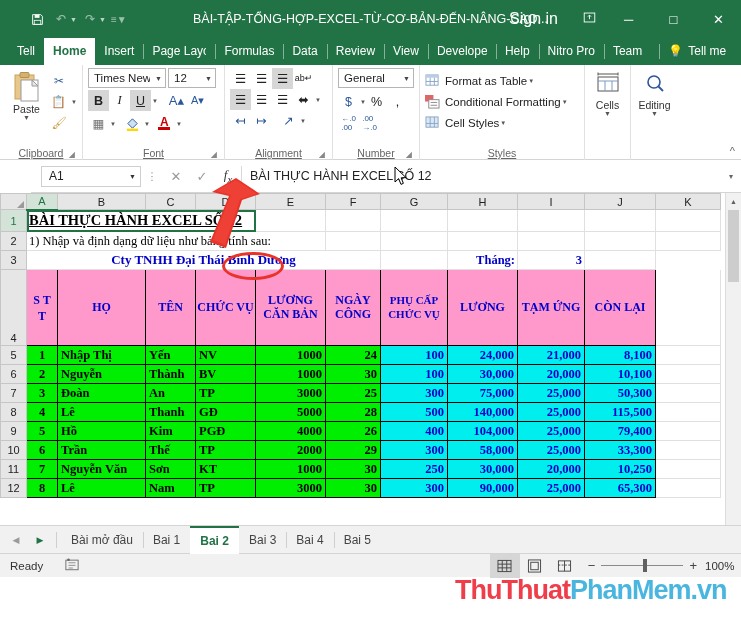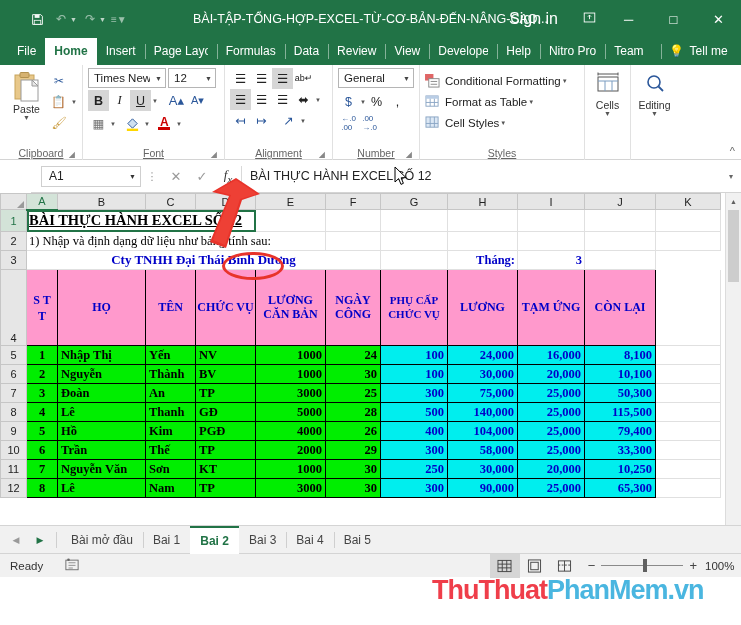--- a/index.html
+++ b/index.html
@@ -181,21 +181,21 @@
   .thumb{ position:absolute; left:42px; top:-6px; width:4px; height:13px; background:#606060;
           cursor:pointer;}
   .zmtxt{ width:36px; text-align:right; padding-right:8px; cursor:pointer;}
 
   
   .annot{ position:absolute; pointer-events:none; }
   .arrow{ left:196px; top:178px; width:66px; height:72px; }
   .ellipse{ left:222px; top:252px; width:62px; height:28px;
             border:3px solid #e8332a; border-radius:50%; }
   .wmark{
-    position:absolute; left:432px; top:575px; font-size:27px; font-weight:bold;
+    position:absolute; left:455px; top:575px; font-size:27px; font-weight:bold;
     font-family:"Liberation Sans",sans-serif; letter-spacing:-1px;
     pointer-events:none; white-space:nowrap;
   }
   .wm-r{ color:#ef3e4a; } .wm-b{ color:#4ab6e0; }
   .cursor{ position:absolute; left:394px; top:166px; pointer-events:none; }
 </style>
 </head>
 <body>
 
 <div class="titlebar">
@@ -222,21 +222,21 @@
           <path d="M8 10V5M6 7l2-2 2 2" stroke="#fff" stroke-width="1.1" fill="none"></path>
         </svg>
     </div>
     <div class="wbtn">─</div>
     <div class="wbtn">□</div>
     <div class="wbtn close">✕</div>
   </div>
 </div>
 
 <div class="tabbar">
-  <div class="tab">File</div>
+  <div class="tab">Tell</div>
   <div class="tab active">Home</div>
   <div class="tab">Insert</div>
   <div class="tab"><span class="tab-trunc">Page Layout</span></div>
   <div class="tab">Formulas</div>
   <div class="tab">Data</div>
   <div class="tab">Review</div>
   <div class="tab">View</div>
   <div class="tab"><span class="tab-trunc" style="max-width:50px">Developer</span></div>
   <div class="tab">Help</div>
   <div class="tab">Nitro Pro</div>
@@ -389,37 +389,37 @@
       <span>Number</span>
       <span class="dialog-launcher">◢</span>
     </div>
   </div>
 
   <div class="group" style="width:165px;">
     <div class="group-body" style="flex-direction:column;padding-top:2px;">
       <div class="styleitem">
         <span class="sq">
           <svg width="15" height="14" viewBox="0 0 16 15">
+              <rect x="1" y="1" width="13" height="11" fill="#fff" stroke="#8aa5c4"></rect>
+              <rect x="1" y="1" width="13" height="3" fill="#b9cde5"></rect>
+              <path d="M5.5 4v8M10 4v8M1 8h13" stroke="#8aa5c4"></path>
+            </svg>
+        </span>
+        <span>Format as Table</span>
+        <span class="caret">▼</span>
+      </div>
+      <div class="styleitem">
+        <span class="sq">
+          <svg width="15" height="14" viewBox="0 0 16 15">
               <rect x="0" y="0" width="9" height="7" fill="#e06666"></rect>
               <rect x="4" y="5" width="11" height="9" fill="#fff" stroke="#888"></rect>
               <path d="M6 8h7M6 11h7" stroke="#888"></path>
             </svg>
         </span>
         <span>Conditional Formatting</span>
-        <span class="caret">▼</span>
-      </div>
-      <div class="styleitem">
-        <span class="sq">
-          <svg width="15" height="14" viewBox="0 0 16 15">
-              <rect x="1" y="1" width="13" height="11" fill="#fff" stroke="#8aa5c4"></rect>
-              <rect x="1" y="1" width="13" height="3" fill="#b9cde5"></rect>
-              <path d="M5.5 4v8M10 4v8M1 8h13" stroke="#8aa5c4"></path>
-            </svg>
-        </span>
-        <span>Format as Table</span>
         <span class="caret">▼</span>
       </div>
       <div class="styleitem">
         <span class="sq">
           <svg width="15" height="14" viewBox="0 0 16 15">
               <rect x="1" y="1" width="13" height="11" fill="#dce8f5" stroke="#8aa5c4"></rect>
               <path d="M5.5 1v11M10 1v11M1 8h13" stroke="#8aa5c4"></path>
             </svg>
         </span>
         <span>Cell Styles</span>
@@ -570,21 +570,21 @@
     <tr style="height:19px;">
       <td class="rowhdr">5</td>
       <td class="greencell" style="text-align:center">1</td>
       <td class="greencell">Nhập Thị</td>
       <td class="greencell">Yến</td>
       <td class="greencell">NV</td>
       <td class="greencell" style="text-align:right">1000</td>
       <td class="greencell" style="text-align:right">24</td>
       <td class="cyancell">100</td>
       <td class="cyancell">24,000</td>
-      <td class="cyancell">16,000</td>
+      <td class="cyancell">21,000</td>
       <td class="cyancell">8,100</td>
       <td class="cell"></td>
     </tr>
 
     <tr style="height:19px;">
       <td class="rowhdr">6</td>
       <td class="greencell" style="text-align:center">2</td>
       <td class="greencell">Nguyễn</td>
       <td class="greencell">Thành</td>
       <td class="greencell">BV</td>

